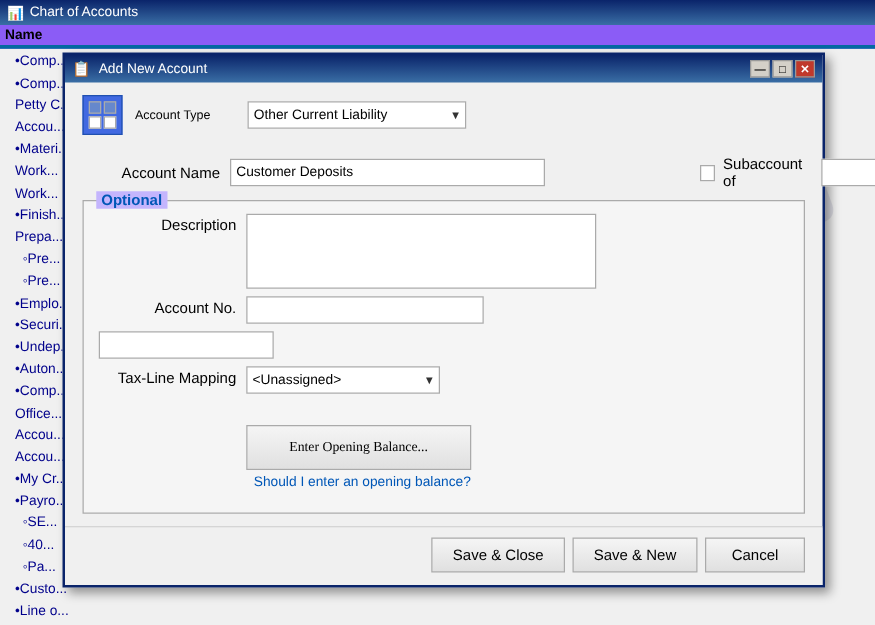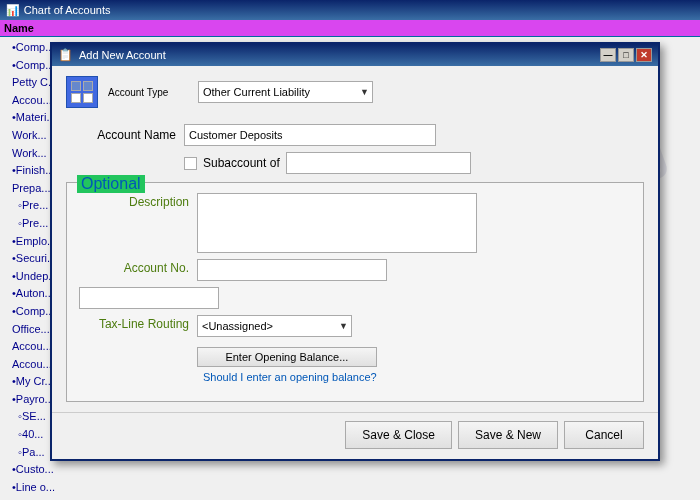--- a/index.html
+++ b/index.html
@@ -34,25 +34,25 @@
     }
 
     .bg-content {
       background: #f0f0f0;
       height: calc(100% - 20px);
       display: flex;
       flex-direction: column;
     }
 
     .bg-header-row {
-      background: #d946ef;
+      background: #8b5cf6;
       padding: 2px 4px;
       font-size: 11px;
       font-weight: bold;
-      border-bottom: 1px solid #0369a1;
+      border-bottom: 3px solid #0369a1;
     }
 
     .bg-list {
       padding: 2px 8px;
       color: #333;
       font-size: 11px;
       line-height: 1.5;
     }
 
     .bg-list-item {
@@ -202,21 +202,21 @@
       top: 50%;
       transform: translateY(-50%);
       pointer-events: none;
       font-size: 9px;
       color: #333;
     }
 
     
     .form-section {
       display: flex;
-      flex-direction: column;
+      flex-direction: row;
       gap: 6px;
     }
 
     .form-row {
       display: flex;
       align-items: center;
       gap: 8px;
     }
 
     .form-label {
@@ -273,39 +273,39 @@
       margin-top: 8px;
       padding: 10px 12px 12px 12px;
       position: relative;
       background: #f5f5f5;
     }
 
     .optional-legend {
       position: absolute;
       top: -8px;
       left: 10px;
-      background: #22c55e;
+      background: #c4b5fd;
       padding: 0 4px;
-      font-size: 16px;
+      font-size: 12px;
       color: #0057b7;
-      font-weight: normal;
+      font-weight: bold;
     }
 
     .opt-form-row {
       display: flex;
       align-items: flex-start;
       gap: 8px;
       margin-bottom: 6px;
     }
 
     .opt-label {
       text-align: right;
       min-width: 110px;
       font-size: 12px;
-      color: #4d7c0f;
+      color: #000000;
       padding-top: 2px;
     }
 
     .description-textarea {
       width: 280px;
       height: 60px;
       border: 1px solid #aaa;
       background: white;
       font-size: 11px;
       padding: 2px 4px;
@@ -338,22 +338,23 @@
       cursor: pointer;
       margin-left: 6px;
     }
 
     .opening-balance-btn {
       background: linear-gradient(to bottom, #f5f5f5, #e0e0e0);
       border: 1px solid #aaa;
       padding: 3px 12px;
       font-size: 11px;
       cursor: pointer;
-      height: 20px;
-      margin-top: 4px;
+      height: 36px;
+      margin-top: 19px;
+      font-family: Liberation Serif, serif;
     }
 
     
     .modal-footer {
       display: flex;
       justify-content: flex-end;
       gap: 6px;
       padding: 8px 14px 10px 14px;
       background: #f0f0f0;
     }
@@ -482,21 +483,21 @@
       <div class="opt-form-row">
         <span class="opt-label">Account No.</span>
         <input class="form-input account-no-input" type="text" value="" style="">
       </div>
 
       <div class="opt-form-row">
         <input class="form-input routing-input" type="text" value="" style="">
       </div>
 
       <div class="opt-form-row">
-        <span class="opt-label">Tax-Line Routing</span>
+        <span class="opt-label">Tax-Line Mapping</span>
         <div style="display:flex; align-items:center; gap:20px; flex-wrap:wrap;flex-direction:column;">
           <div class="select-wrapper">
             <select class="tax-line-select">
               <option>&lt;Unassigned&gt;</option>
             </select>
             <span class="select-arrow">▼</span>
           </div>
         </div>
       </div>
 

